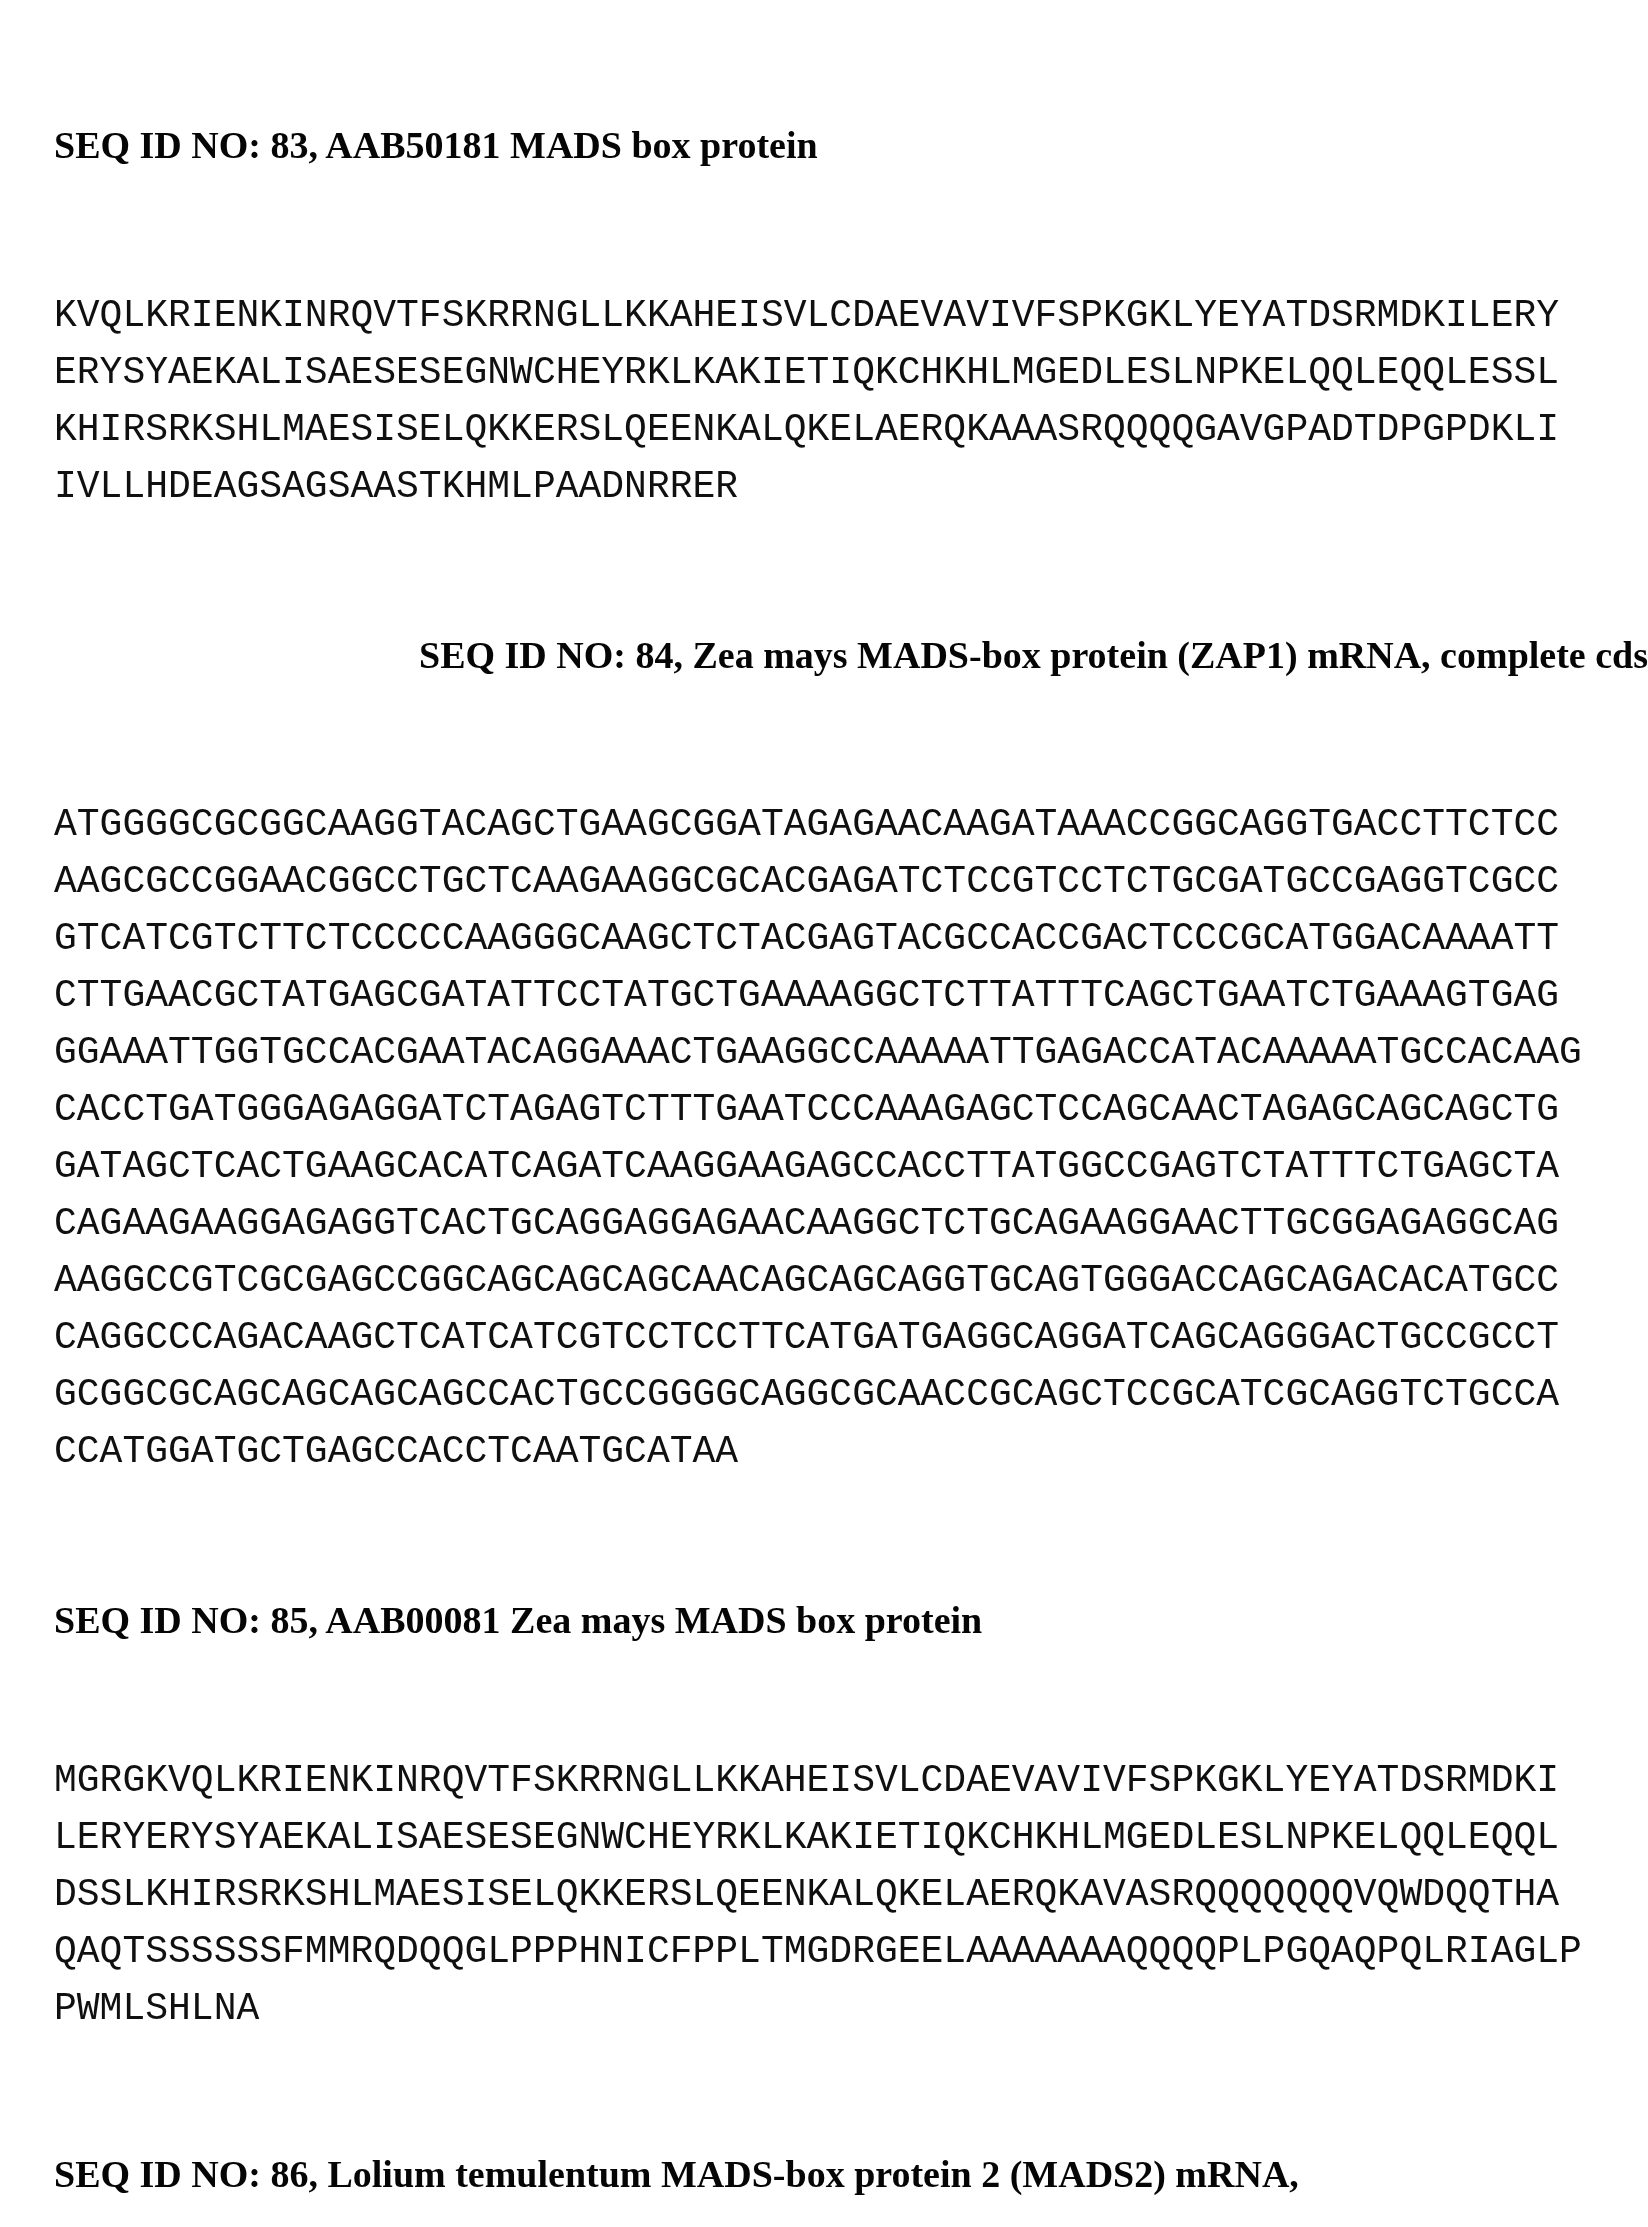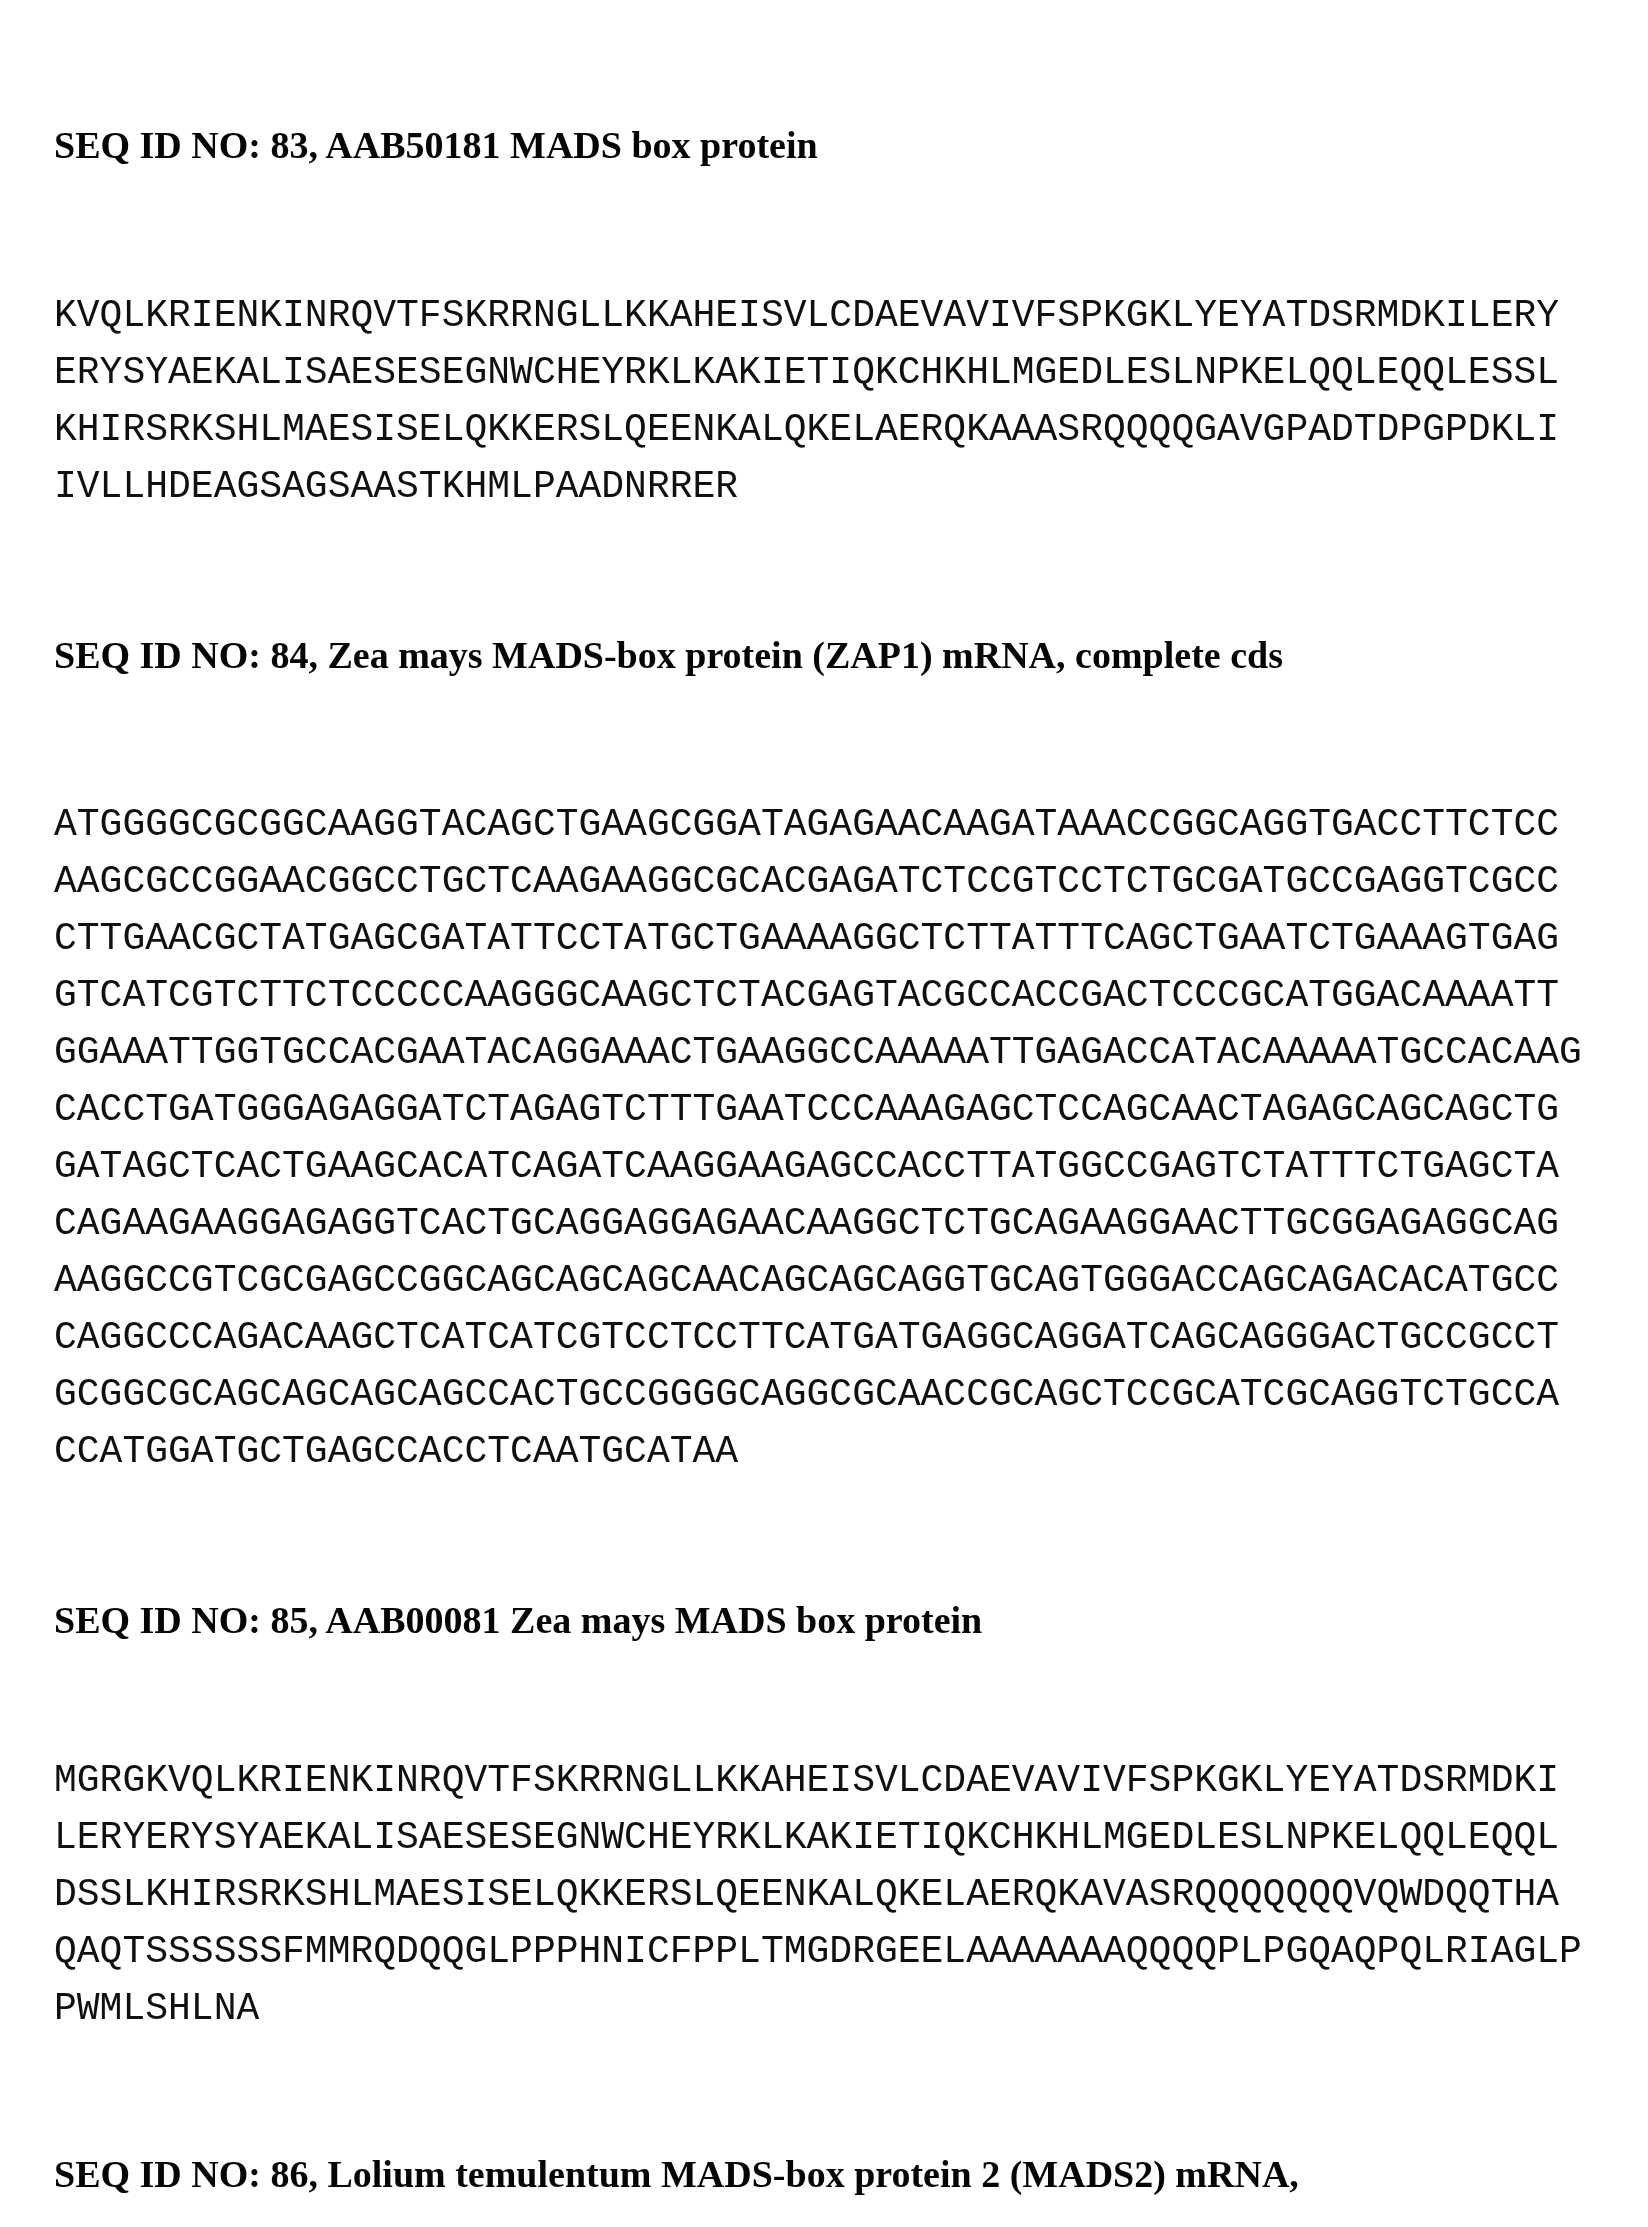--- a/index.html
+++ b/index.html
@@ -31,21 +31,21 @@
   .seq-line {
     font-size: 38px;
     line-height: 41px;
     white-space: pre;
     color: #101010;
     margin-top: 16px;
   }
   
   .h83 { margin: 0 0 46px 0; }
   .b83 { margin: 0 0 44px 0; }
-  .h84 { margin: 0 0 45px 0; }
+  .h84 { margin: 0 0 45px 12px; text-align: right; }
   .b84 { margin: 0 0 44px 0; }
   .h85 { margin: 0 0 36px 0; }
   .b85 { margin: 0 0 41px 0; }
   .h86 { margin: 0 0 54px 0; }
 </style>
 </head>
 <body>
 
 <div class="doc">
 
@@ -58,22 +58,22 @@
     <div class="seq-line">KHIRSRKSHLMAESISELQKKERSLQEENKALQKELAERQKAAASRQQQQGAVGPADTDPGPDKLI</div>
     <div class="seq-line">IVLLHDEAGSAGSAASTKHMLPAADNRRER</div>
   </div>
 
   <div class="seq-header h84">
     <div class="hline">SEQ ID NO: 84, Zea mays MADS-box protein (ZAP1) mRNA, complete cds</div>
   </div>
   <div class="seq-block b84">
     <div class="seq-line">ATGGGGCGCGGCAAGGTACAGCTGAAGCGGATAGAGAACAAGATAAACCGGCAGGTGACCTTCTCC</div>
     <div class="seq-line">AAGCGCCGGAACGGCCTGCTCAAGAAGGCGCACGAGATCTCCGTCCTCTGCGATGCCGAGGTCGCC</div>
+    <div class="seq-line">GTCATCGTCTTCTCCCCCAAGGGCAAGCTCTACGAGTACGCCACCGACTCCCGCATGGACAAAATT</div>
     <div class="seq-line">CTTGAACGCTATGAGCGATATTCCTATGCTGAAAAGGCTCTTATTTCAGCTGAATCTGAAAGTGAG</div>
-    <div class="seq-line">GTCATCGTCTTCTCCCCCAAGGGCAAGCTCTACGAGTACGCCACCGACTCCCGCATGGACAAAATT</div>
     <div class="seq-line">GGAAATTGGTGCCACGAATACAGGAAACTGAAGGCCAAAAATTGAGACCATACAAAAATGCCACAAG</div>
     <div class="seq-line">CACCTGATGGGAGAGGATCTAGAGTCTTTGAATCCCAAAGAGCTCCAGCAACTAGAGCAGCAGCTG</div>
     <div class="seq-line">GATAGCTCACTGAAGCACATCAGATCAAGGAAGAGCCACCTTATGGCCGAGTCTATTTCTGAGCTA</div>
     <div class="seq-line">CAGAAGAAGGAGAGGTCACTGCAGGAGGAGAACAAGGCTCTGCAGAAGGAACTTGCGGAGAGGCAG</div>
     <div class="seq-line">AAGGCCGTCGCGAGCCGGCAGCAGCAGCAACAGCAGCAGGTGCAGTGGGACCAGCAGACACATGCC</div>
     <div class="seq-line">CAGGCCCAGACAAGCTCATCATCGTCCTCCTTCATGATGAGGCAGGATCAGCAGGGACTGCCGCCT</div>
     <div class="seq-line">GCGGCGCAGCAGCAGCAGCCACTGCCGGGGCAGGCGCAACCGCAGCTCCGCATCGCAGGTCTGCCA</div>
     <div class="seq-line">CCATGGATGCTGAGCCACCTCAATGCATAA</div>
   </div>
 

